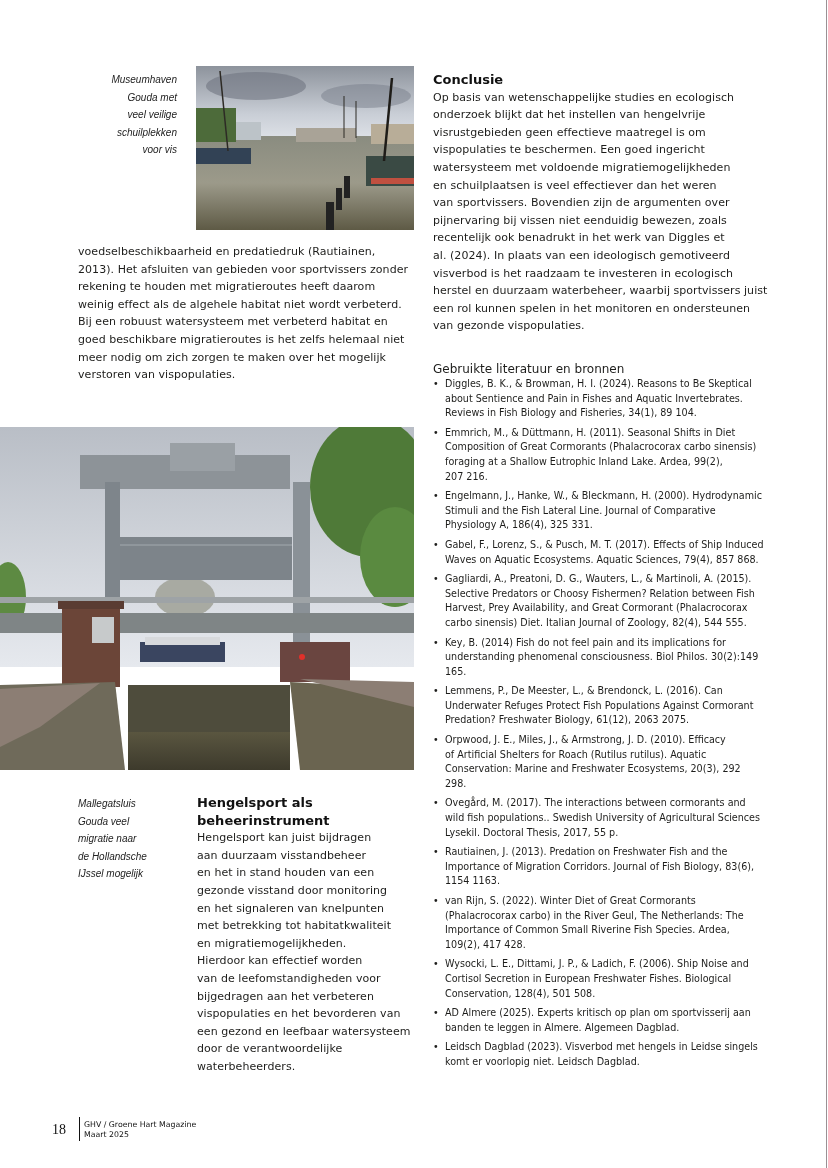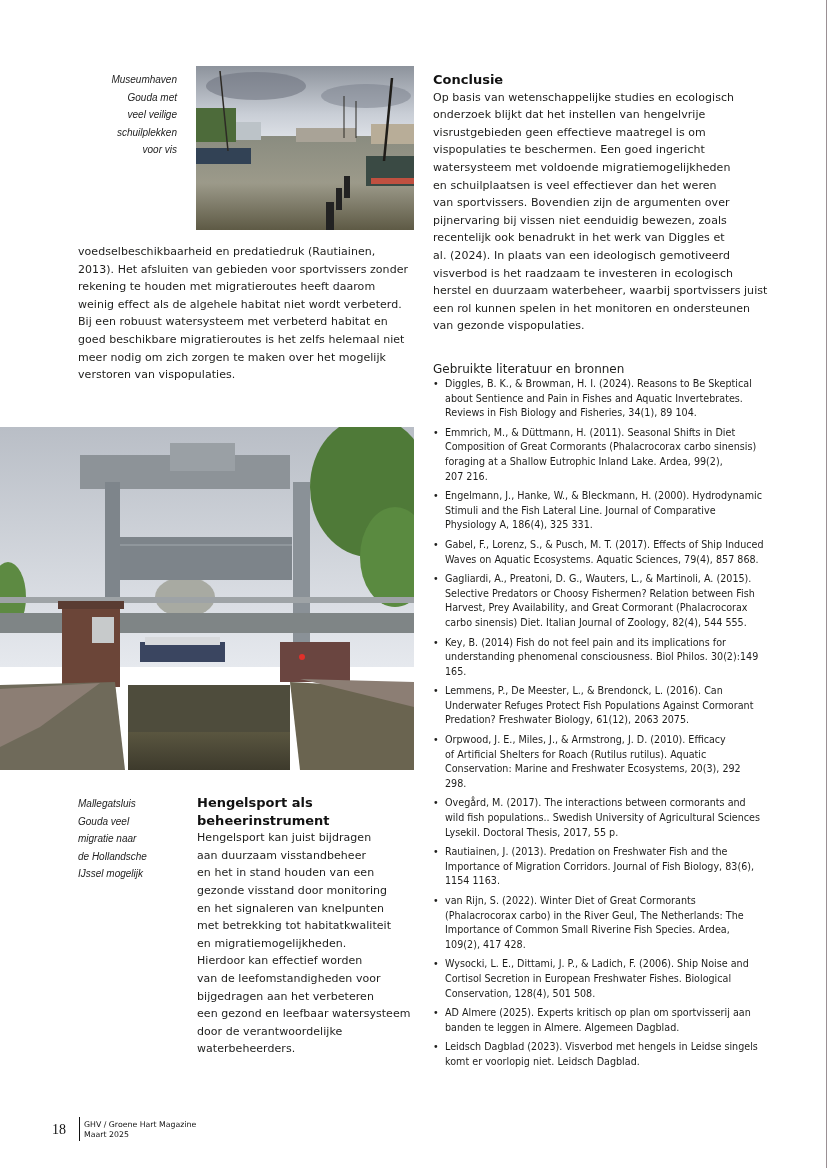--- a/index.html
+++ b/index.html
@@ -154,20 +154,21 @@
     <div>Hengelsport kan juist bijdragen</div>
     <div>aan duurzaam visstandbeheer</div>
     <div>en het in stand houden  van een</div>
     <div>gezonde visstand door monitoring</div>
     <div>en het signaleren van knelpunten</div>
     <div>met betrekking tot habitatkwaliteit</div>
     <div>en migratiemogelijkheden.</div>
     <div>Hierdoor kan effectief worden</div>
     <div>van de leefomstandigheden voor</div>
     <div>bijgedragen aan het verbeteren</div>
+    <div>vispopulaties en het bevorderen van</div>
     <div>een gezond en leefbaar watersysteem</div>
     <div>door de verantwoordelijke</div>
     <div>waterbeheerders.</div>
   </div>
 </div>
 
 <div class="abs" style="left:433px; top:71px; width:370px;">
   <div class="heading">Conclusie</div>
   <div class="body-text">
     <div>Op basis van wetenschappelijke studies en ecologisch</div>

